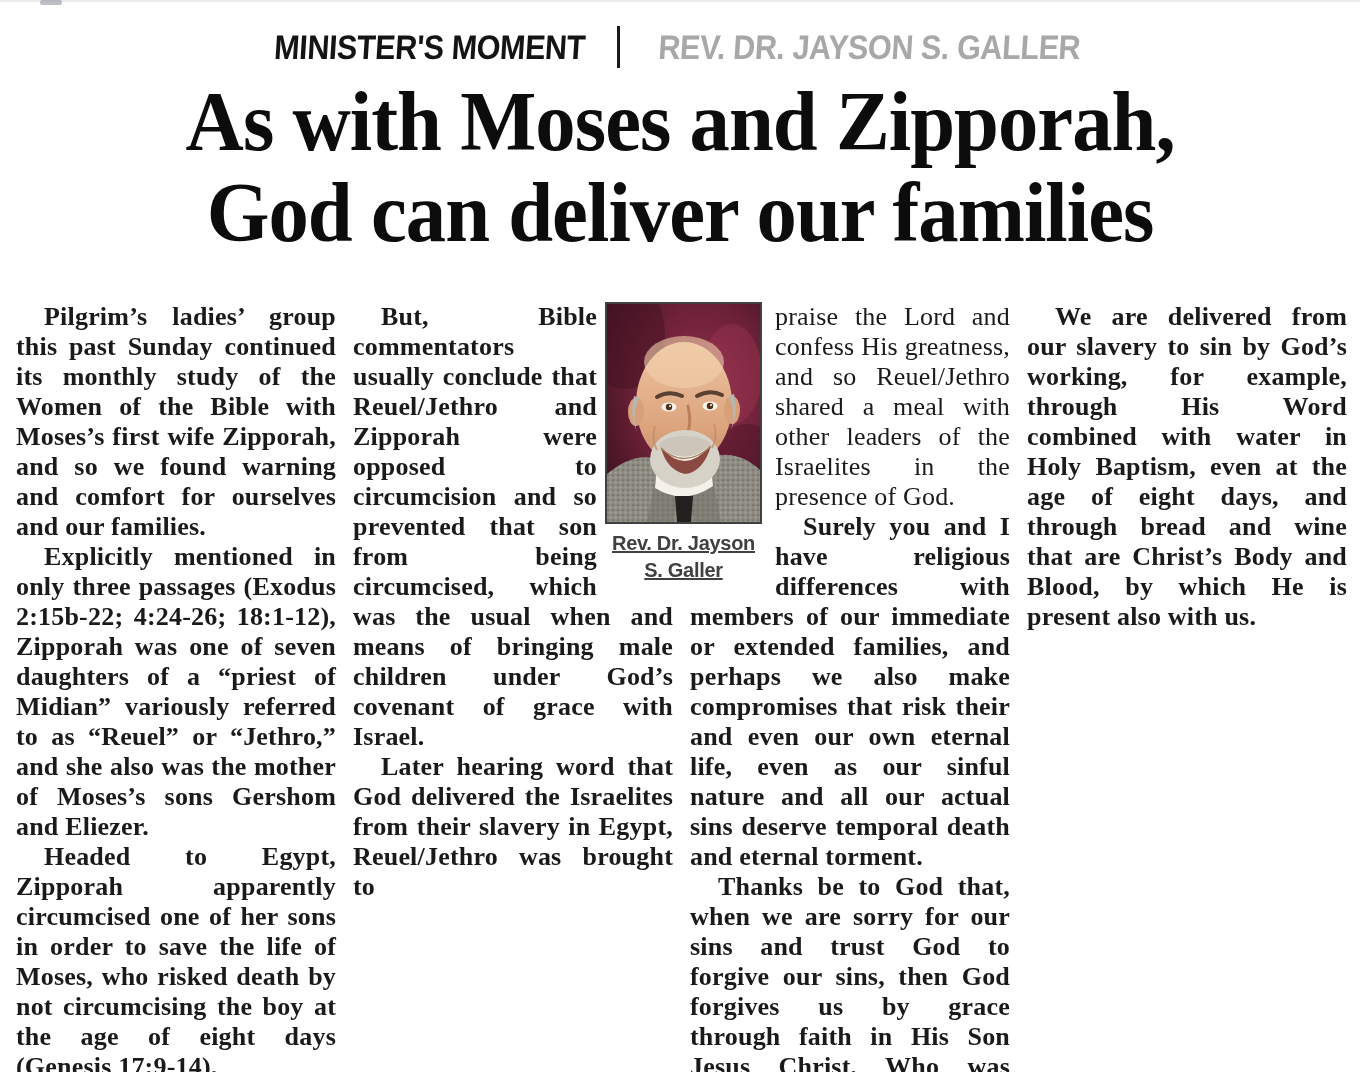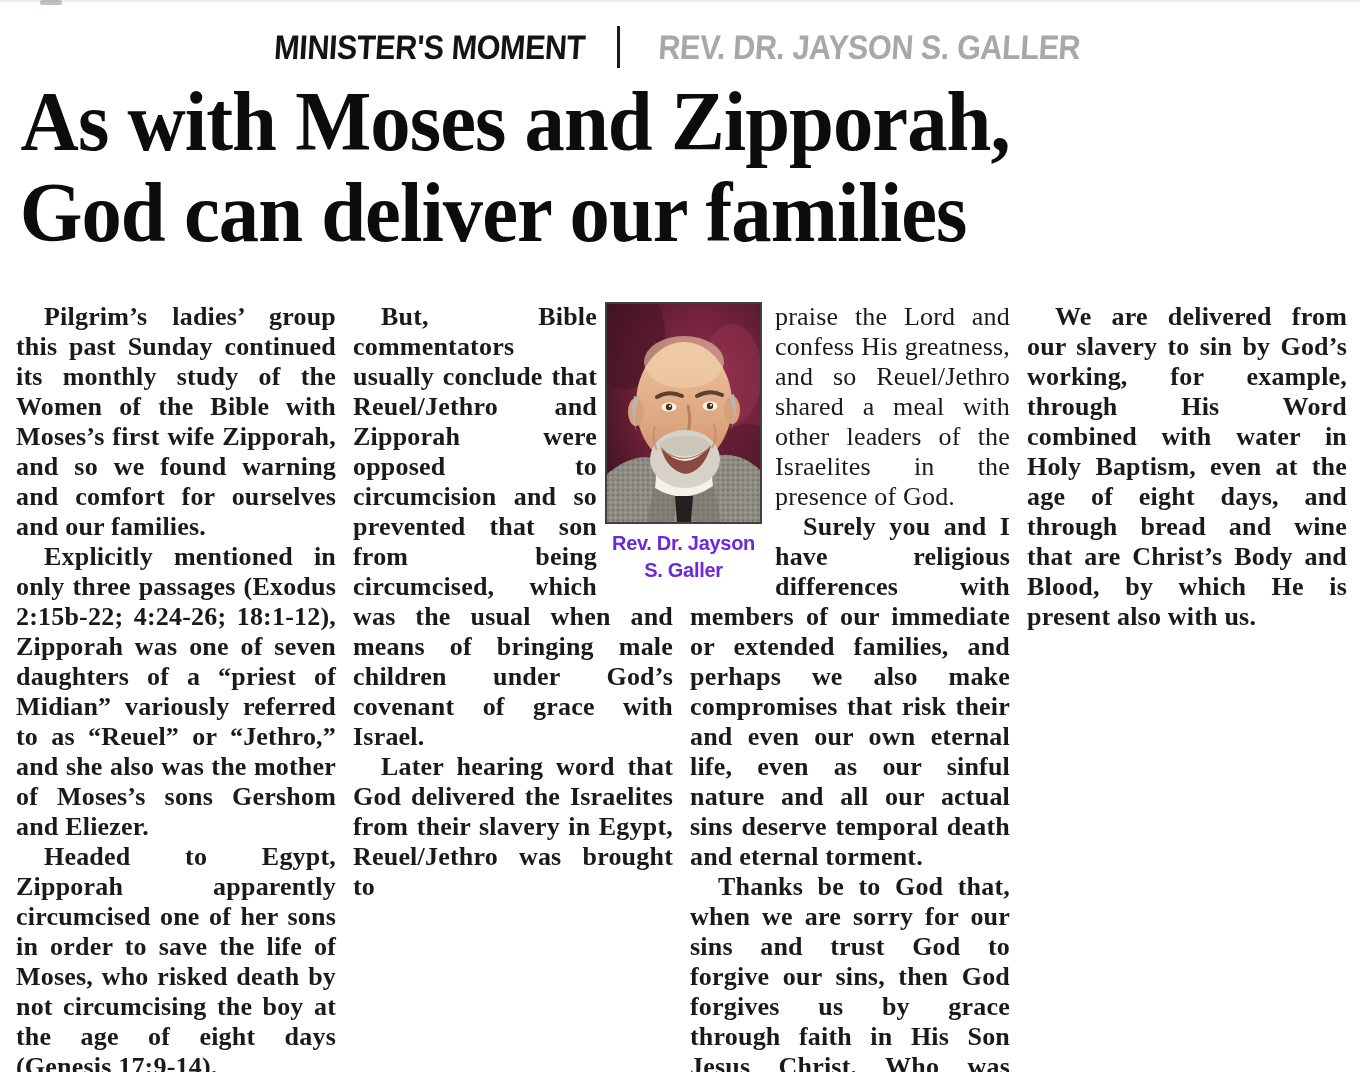--- a/index.html
+++ b/index.html
@@ -28,21 +28,21 @@
   .kicker-label, .kicker-author {
     display:inline-block;
     transform:scaleX(.9) skewX(-4deg);
     letter-spacing:-.5px; white-space:nowrap;
   }
   .kicker-bar { width:3px; height:42px; background:#1a1a1a; }
 
   
   .headline {
     position:absolute; top:76px; left:0; width:100%;
-    margin:0; 
+    margin:0; text-align:center;
     font-family:"Liberation Serif", serif;
     font-weight:700; font-size:84px; line-height:91px;
     color:#0c0c0c;
   }
   .hl-line { display:block; }
   .hl-text {
     display:inline-block; white-space:nowrap;
     transform:scaleX(.96); transform-origin:center;
     letter-spacing:-1px;
   }
@@ -71,21 +71,21 @@
   }
 
   
   .photo-block { position:absolute; left:605px; top:302px; width:157px; margin:0; }
   .photo-frame { width:153px; height:218px; border:2px solid #404040; background:#6d2138; }
   .photo-frame svg { display:block; }
   .caption {
     margin-top:6px; text-align:center;
     font-family:"Liberation Sans", sans-serif;
     font-weight:700; font-size:20px; line-height:27px;
-    color:#6d28d9; letter-spacing:-.3px;
+    color:#404040; letter-spacing:-.3px;text-decoration:underline;
   }
 </style>
 </head>
 <body>
 
 <div class="page">
 
   <div class="scan-edge"></div>
   <div class="scan-artifact"></div>
 

